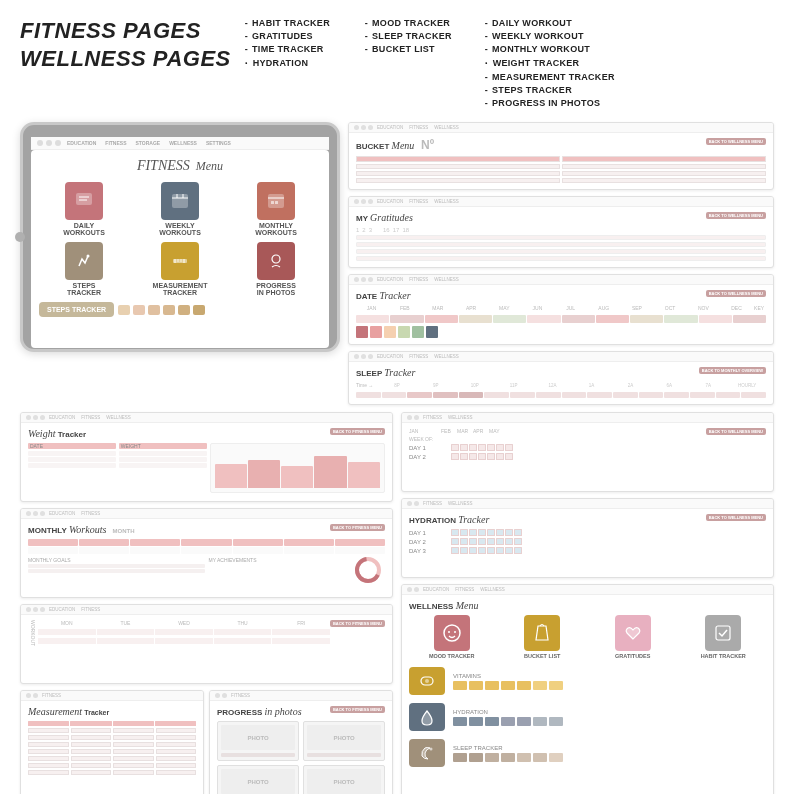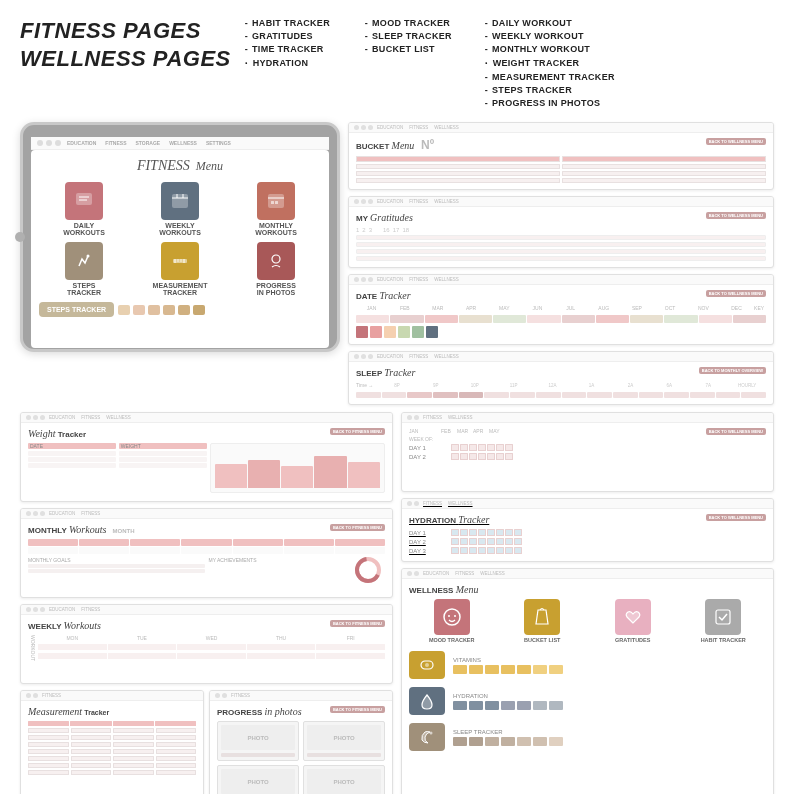--- a/index.html
+++ b/index.html
@@ -904,23 +904,20 @@
         <div class="page-mini" style="height:80px;">
           <div class="page-mini-nav">
             <div class="mini-nav-dot"></div>
             <div class="mini-nav-dot"></div>
             <div class="mini-nav-dot"></div>
             <div class="mini-nav-tab">EDUCATION</div>
             <div class="mini-nav-tab">FITNESS</div>
           </div>
           <div class="page-mini-content">
             <span class="mini-back-btn">BACK TO FITNESS MENU</span>
-            <div class="mini-title">
-              <span>WEEKLY</span> <em class="script-font">Workouts</em>
-            </div>
             <div style="display:flex;gap:2px;">
               <div style="font-size:5px;color:#bbb;writing-mode:vertical-rl;text-orientation:mixed;text-transform:uppercase;min-width:8px;">WORKOUT</div>
               <div style="flex:1;display:grid;grid-template-columns:repeat(5,1fr);gap:1px;">
                 <div style="font-size:5px;color:#bbb;text-align:center;">MON</div>
                 <div style="font-size:5px;color:#bbb;text-align:center;">TUE</div>
                 <div style="font-size:5px;color:#bbb;text-align:center;">WED</div>
                 <div style="font-size:5px;color:#bbb;text-align:center;">THU</div>
                 <div style="font-size:5px;color:#bbb;text-align:center;">FRI</div>
                 <div style="height:6px;background:#f8f0f0;border-radius:0.5px;"></div>
                 <div style="height:6px;background:#f8f0f0;border-radius:0.5px;"></div>
@@ -1077,21 +1074,21 @@
                 <div class="vitamin-cell"></div>
                 <div class="vitamin-cell"></div>
                 <div class="vitamin-cell"></div>
                 <div class="vitamin-cell"></div>
                 <div class="vitamin-cell"></div>
               </div>
             </div>
           </div>
         </div>
 
-        <div class="page-mini" style="height:64px;text-decoration:underline;">
+        <div class="page-mini" style="height:80px;">
           <div class="page-mini-nav">
             <div class="mini-nav-dot"></div>
             <div class="mini-nav-dot"></div>
             <div class="mini-nav-tab">FITNESS</div>
             <div class="mini-nav-tab">WELLNESS</div>
           </div>
           <div class="page-mini-content">
             <span class="mini-back-btn">BACK TO WELLNESS MENU</span>
             <div class="mini-title">
               <span>HYDRATION</span> <em class="script-font">Tracker</em>

